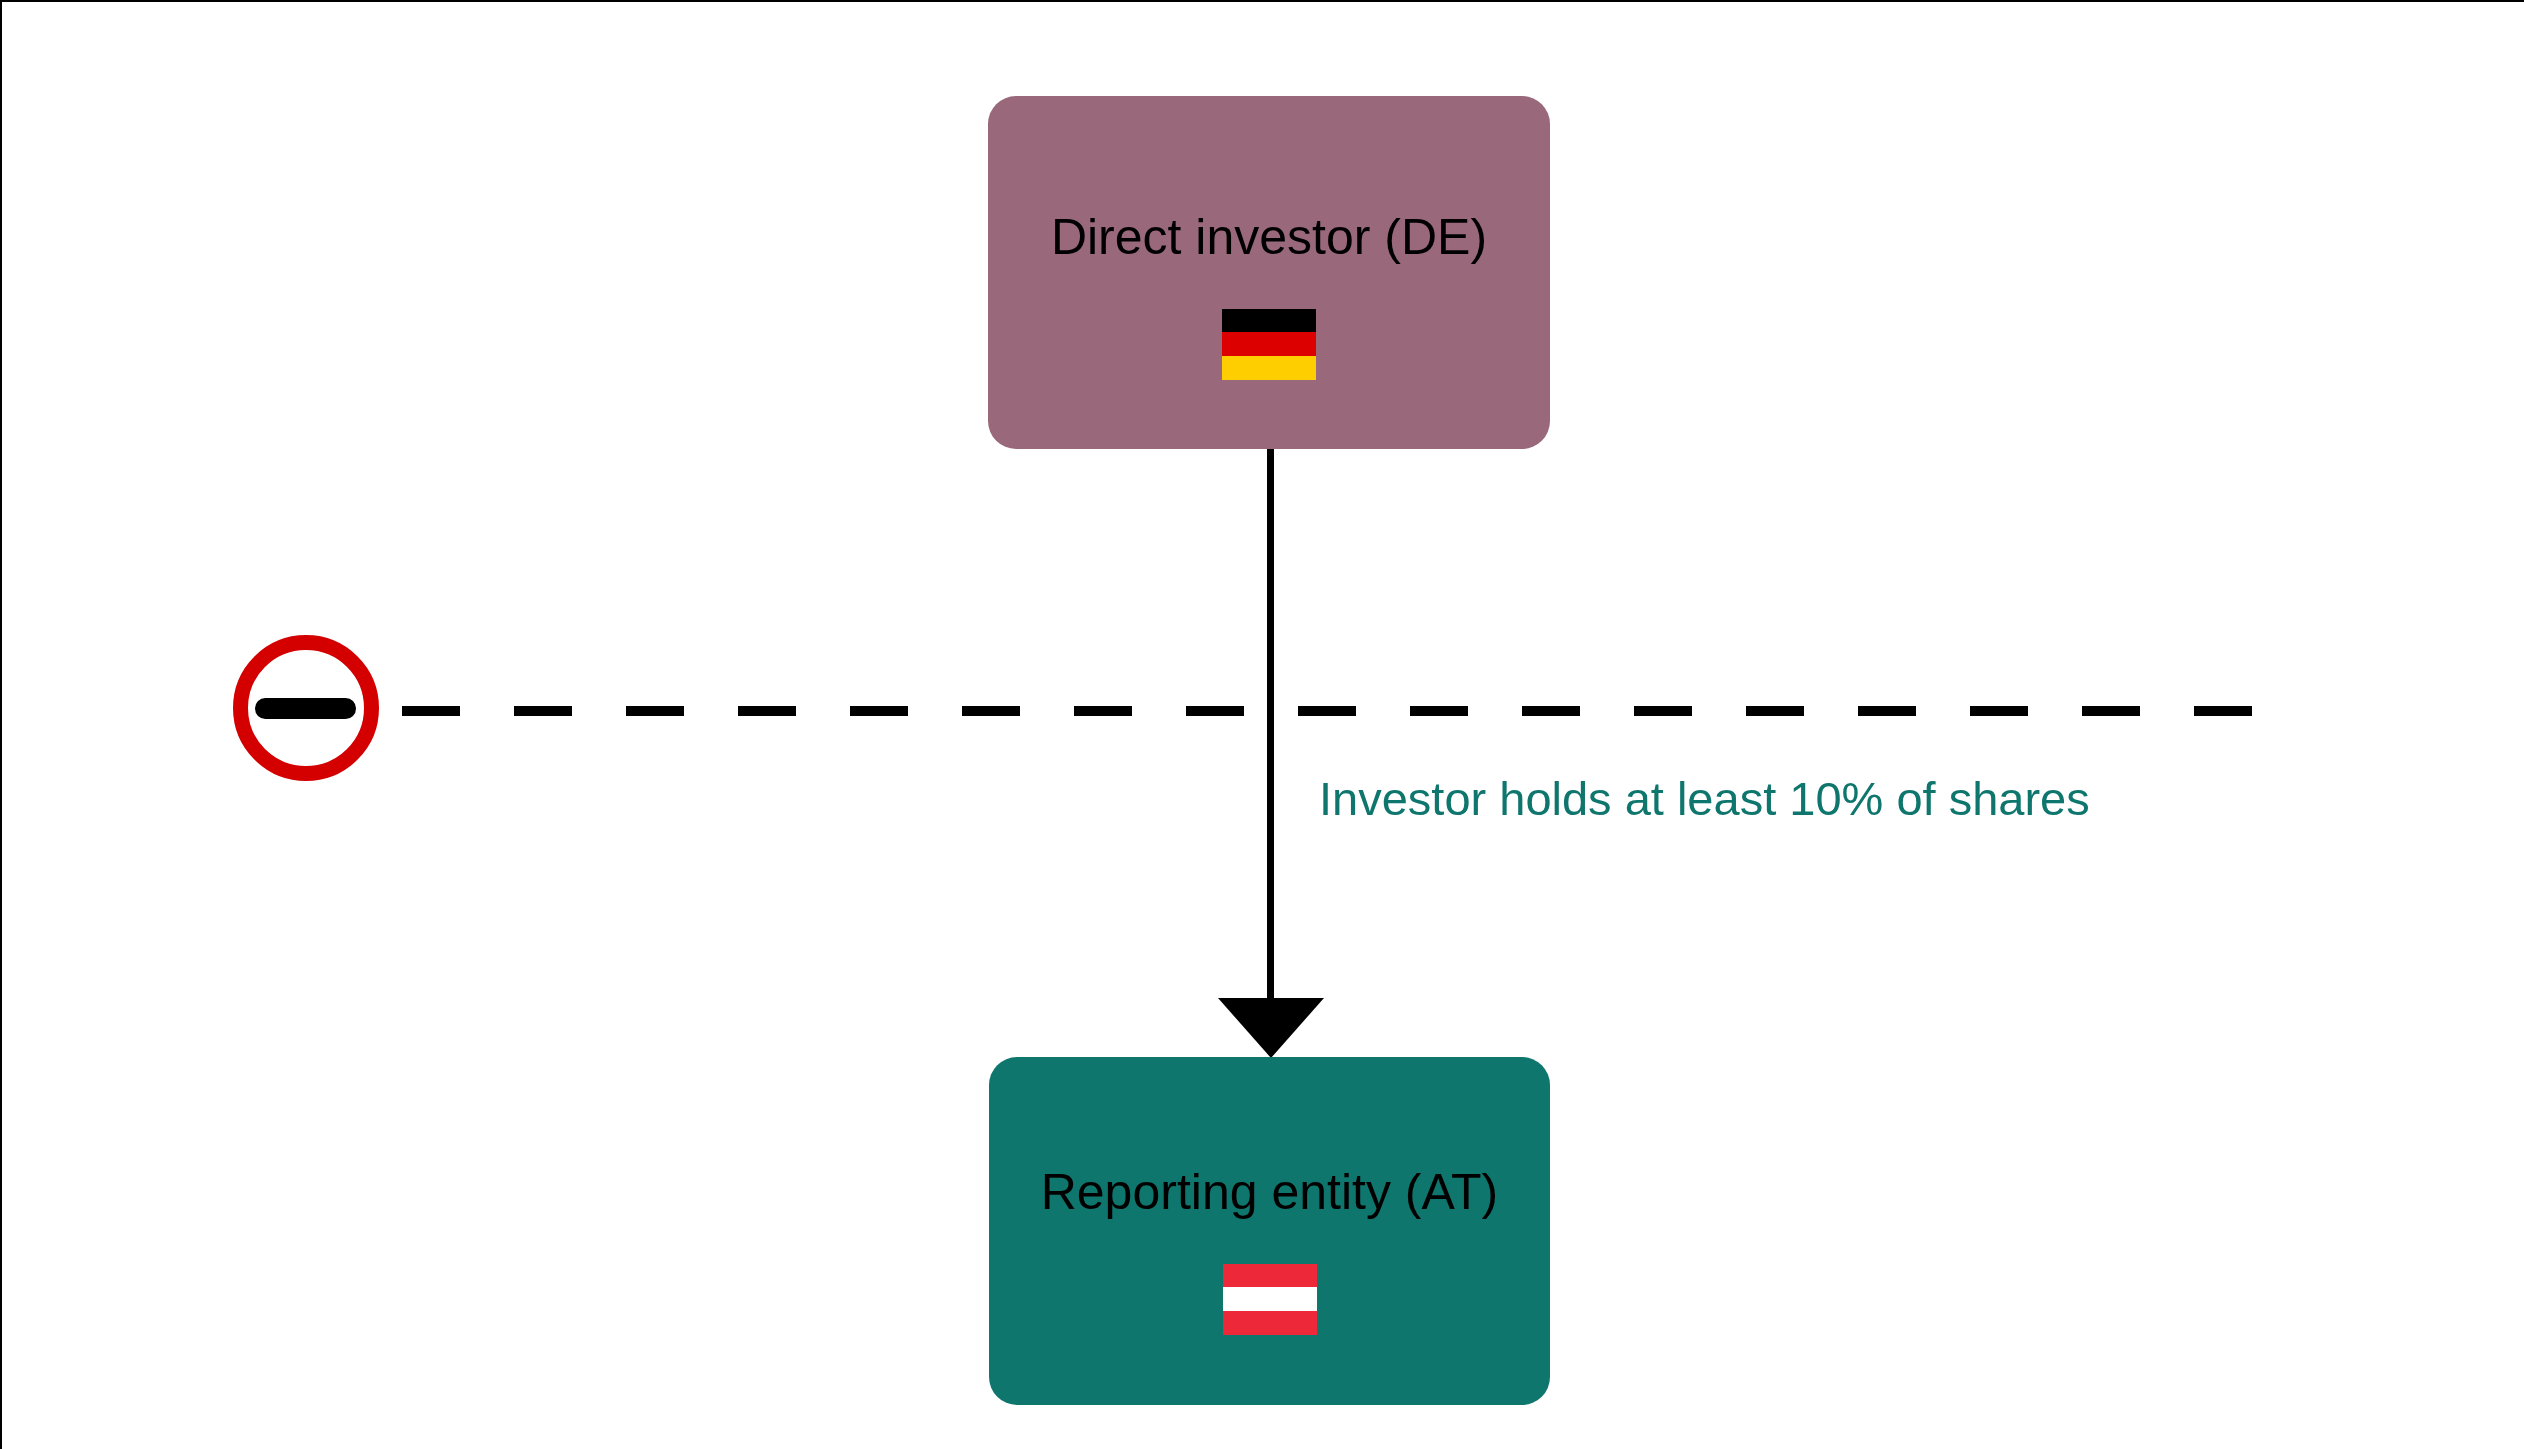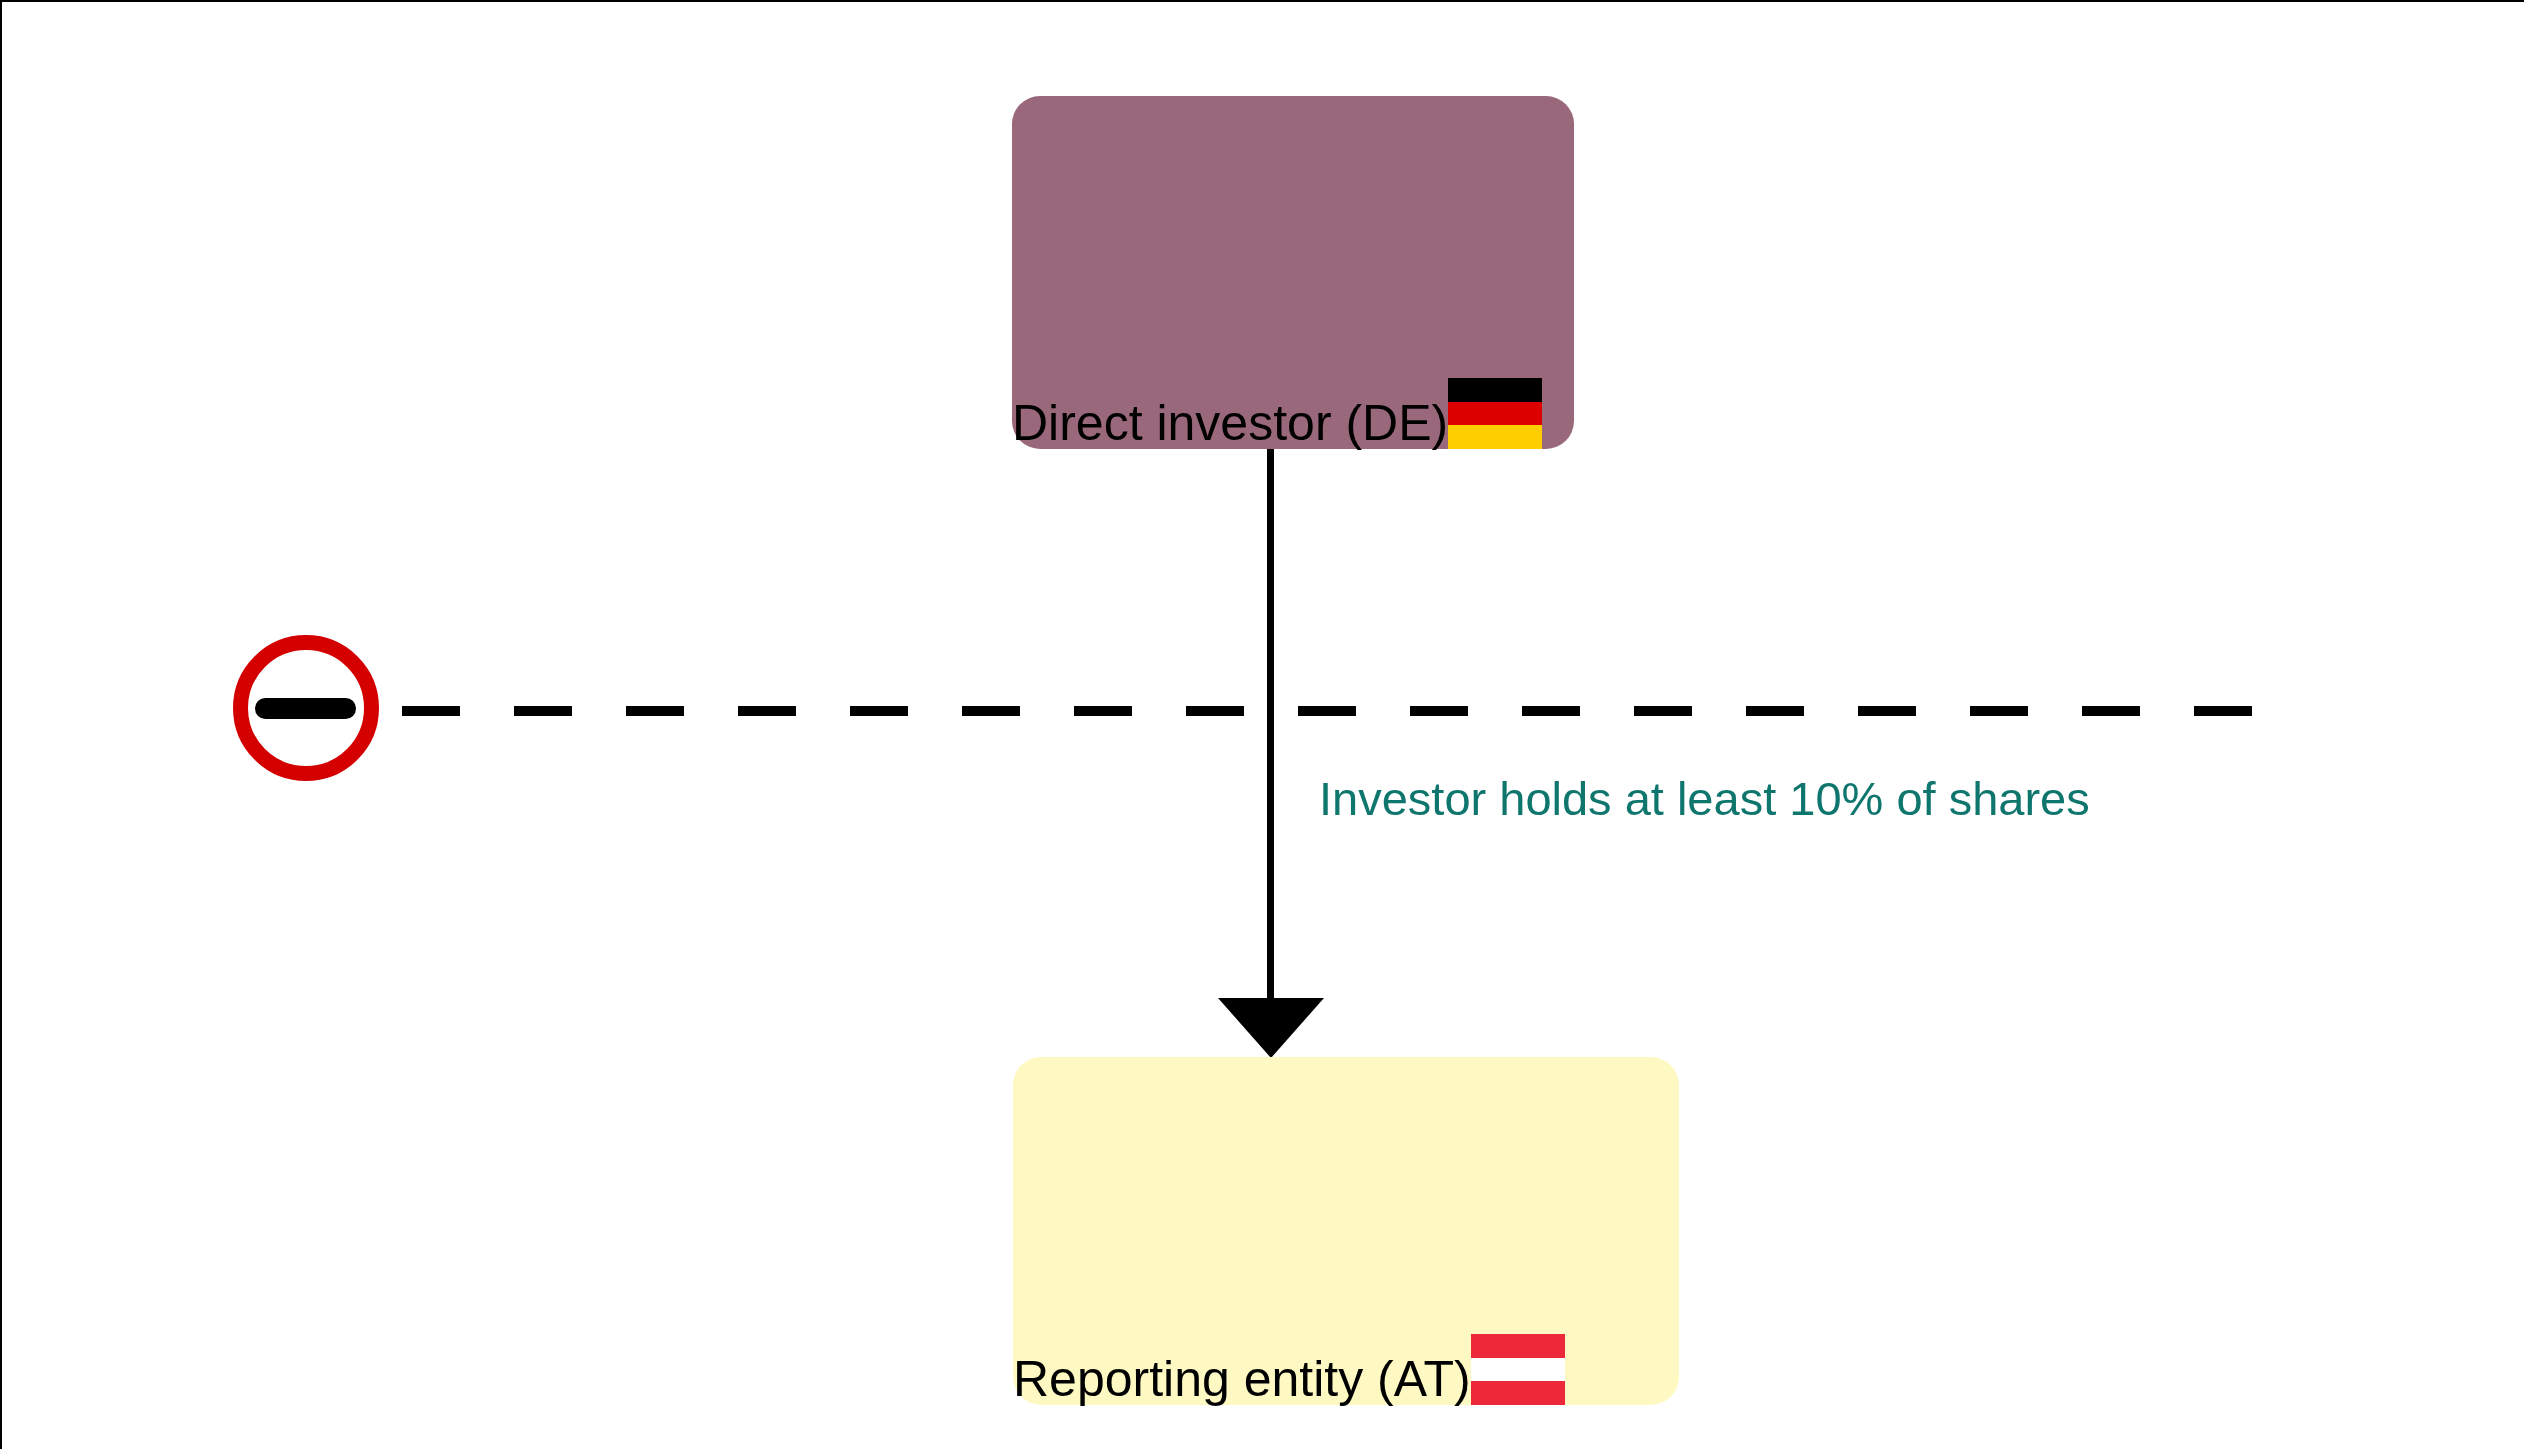--- a/index.html
+++ b/index.html
@@ -19,24 +19,23 @@
     border-top: 2.8px solid #000000;
     border-left: 2.8px solid #000000;
     box-sizing: border-box;
   }
 
   
   .node {
     position: absolute;
     border-radius: 28px;
     display: flex;
-    flex-direction: row;
-    align-items: flex-end;
+    flex-direction: column;
+    align-items: center;
     box-sizing: border-box;
-    margin-left: 24px;
   }
   .node-label {
     font-size: 50px;
     line-height: 1.05;
     color: #000000;
     white-space: nowrap;
     text-align: center;
   }
 
   #node-investor {
@@ -44,23 +43,23 @@
     top: 94px;
     width: 562px;
     height: 353px;
     background: #99687a;
   }
   #node-investor .node-label { margin-top: 115px; }
 
   #node-reporting {
     left: 987px;
     top: 1055px;
-    width: 666px;
+    width: 561px;
     height: 348px;
-    background: #fef9c3;
+    background: #0f766e;
   }
   #node-reporting .node-label { margin-top: 109px; }
 
   
   .flag {
     width: 94px;
     height: 71px;
     display: flex;
     flex-direction: column;
   }

